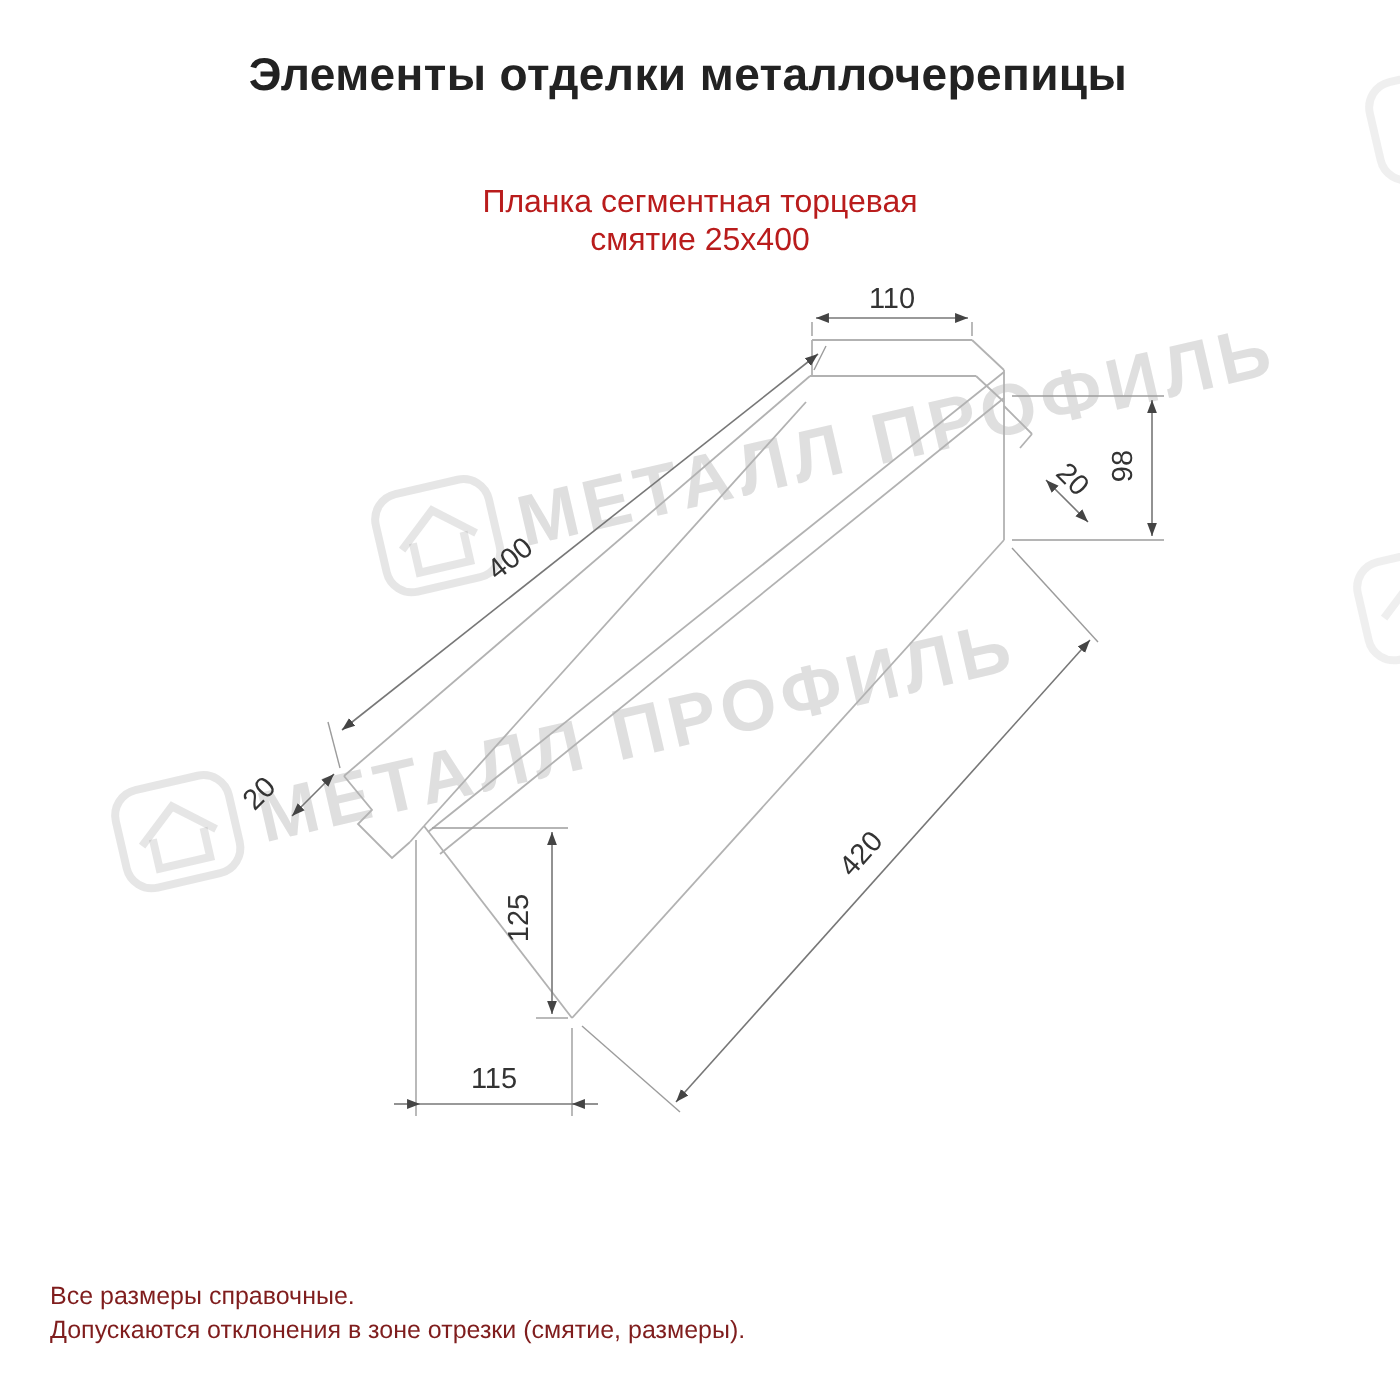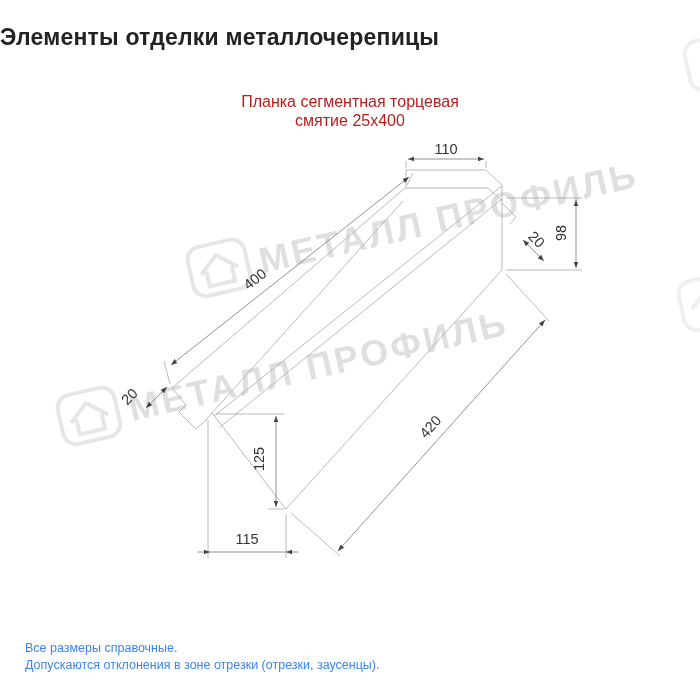--- a/index.html
+++ b/index.html
@@ -1,22 +1,22 @@
 <!DOCTYPE html>
 <html><head>
 <meta charset="utf-8">
 <style>
   html,body{margin:0;padding:0;background:#fff;}
   .page{position:relative;width:700px;height:700px;background:#ffffff;overflow:hidden;
         font-family:"Liberation Sans","DejaVu Sans",sans-serif;}
-  .title{position:absolute;top:24px;left:0;width:688px;
+  .title{position:absolute;top:24px;left:0;width:688px;text-align:center;
          font-size:23px;font-weight:600;color:#222;letter-spacing:.2px;}
   .subtitle{position:absolute;top:92px;left:0;width:700px;text-align:center;
             font-size:16px;font-weight:400;color:#b91c1c;line-height:19px;}
-  .footer{position:absolute;left:25px;bottom:26px;font-size:12.5px;color:#3b82f6;line-height:17px;}
+  .footer{position:absolute;left:25px;bottom:26px;font-size:12.5px;color:#7f1d1d;line-height:17px;}
   svg text{font-family:"Liberation Sans","DejaVu Sans",sans-serif;}
   .dimtxt{font-size:14.5px;fill:#333;}
   .wmtxt{font-size:36px;font-weight:bold;letter-spacing:3px;fill:rgba(130,130,130,0.26);}
 </style>
 </head>
 <body>
 
 <div class="page">
 
   <div class="title">Элементы отделки металлочерепицы</div>
@@ -138,16 +138,16 @@
       <text class="dimtxt" transform="rotate(-45 133 400)" x="133" y="400">20</text>
       <text class="dimtxt" transform="rotate(-38.5 258 283)" x="258" y="283">400</text>
       <text class="dimtxt" transform="rotate(-48 434 430)" x="434" y="430">420</text>
       <text class="dimtxt" transform="rotate(-90 264 459)" x="264" y="459">125</text>
       <text class="dimtxt" x="247" y="544">115</text>
     </g>
   </svg>
 
   <div class="footer">
     <div>Все размеры справочные.</div>
-    <div>Допускаются отклонения в зоне отрезки (отрезки, заусенцы).</div>
+    <div>Допускаются отклонения в зоне отрезки (смятие, размеры).</div>
   </div>
 
 </div>
 
 </body></html>

